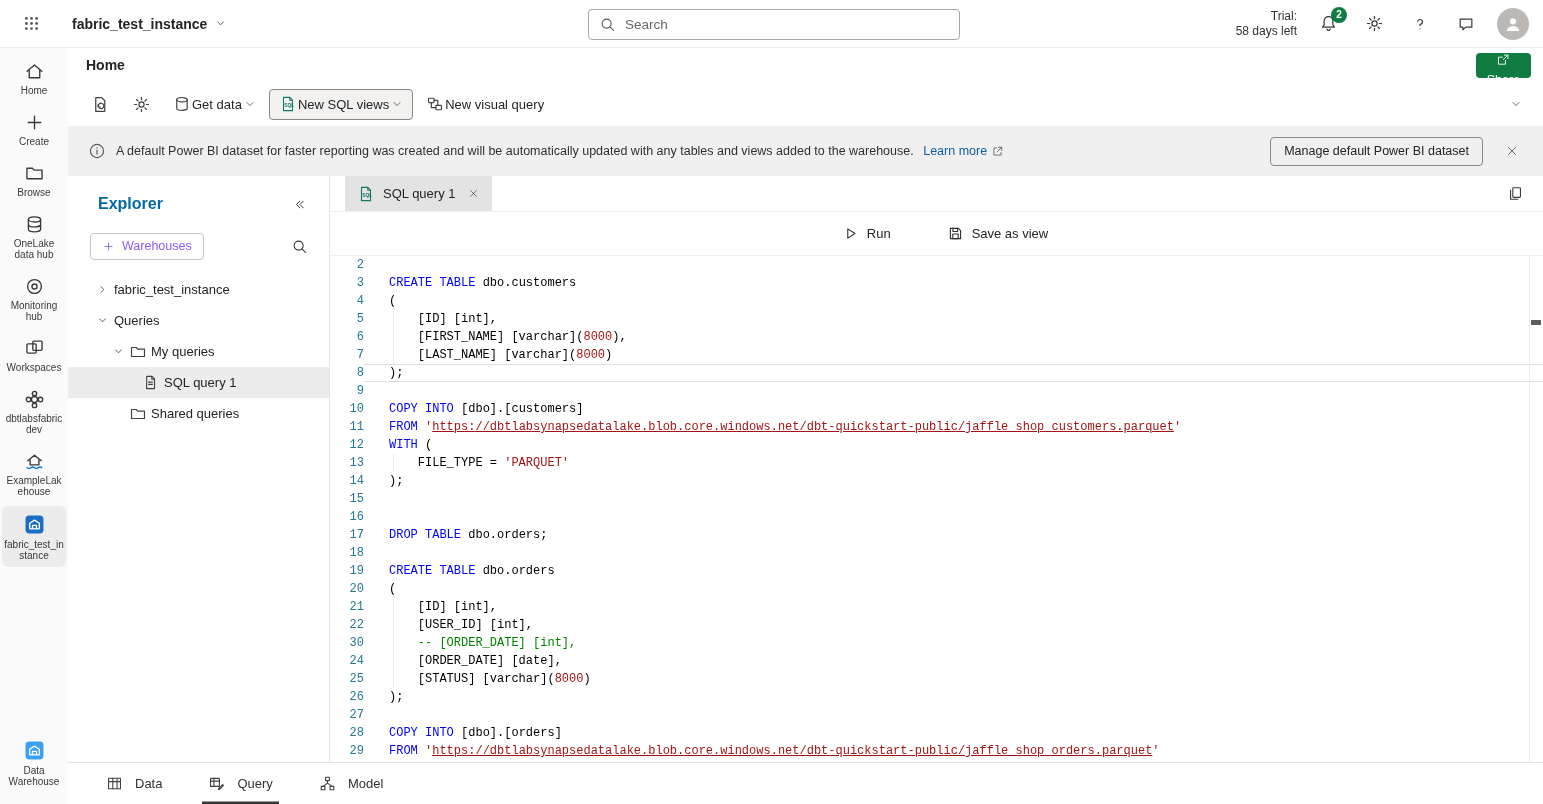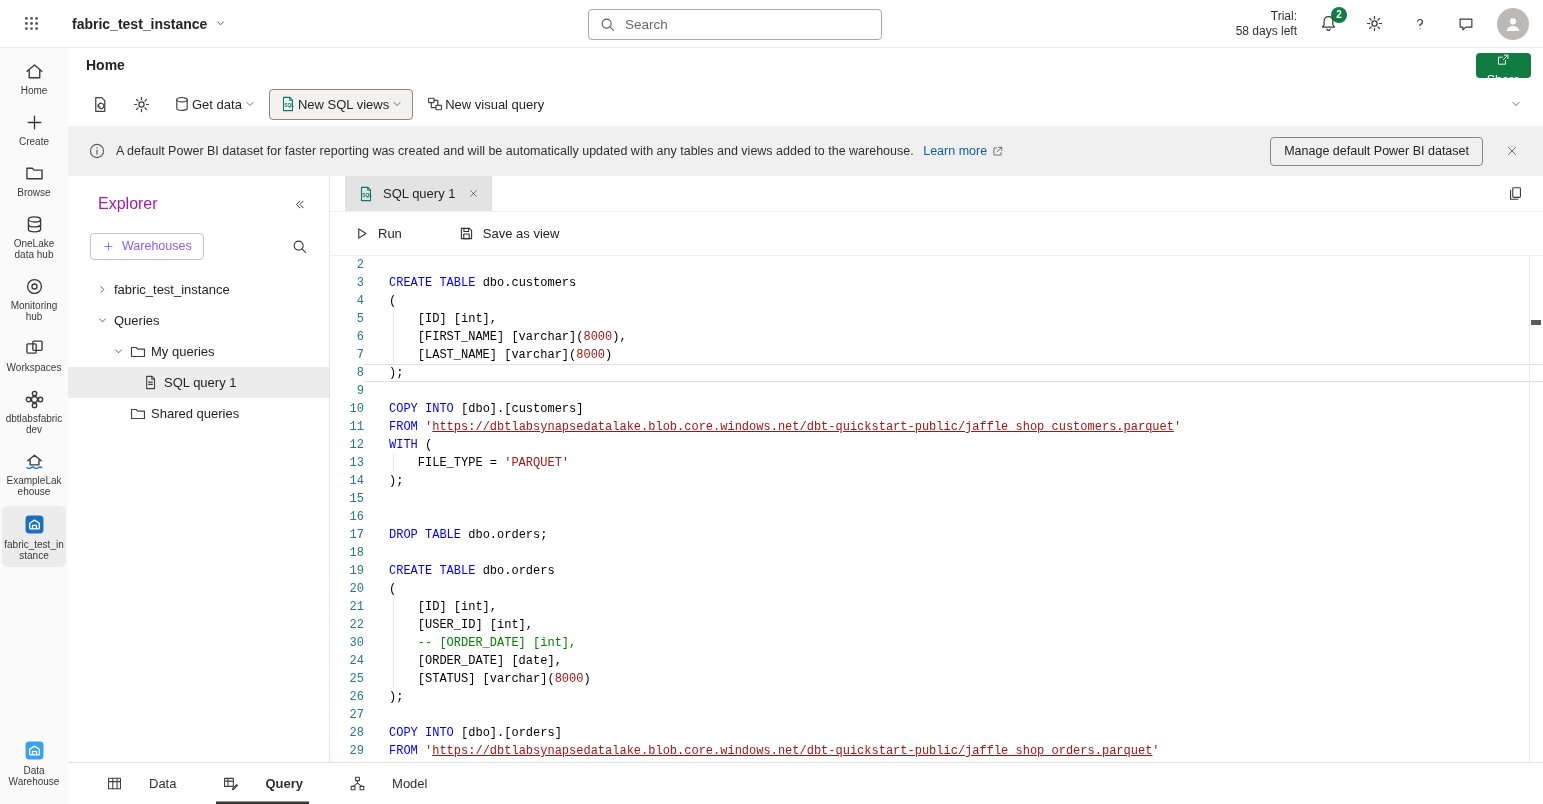--- a/index.html
+++ b/index.html
@@ -10,21 +10,21 @@
     font-family:"Liberation Sans","DejaVu Sans",sans-serif; font-size:13px;
   }
   .icn { display:inline-flex; align-items:center; justify-content:center; flex:none; }
   button { font-family:inherit; cursor:pointer; }
 
   
   .topbar { height:48px; display:flex; align-items:center; padding:0 14px; border-bottom:1px solid #ececec; position:relative; background:#fff; }
   .waffle-btn { width:34px; height:34px; border:none; background:none; color:#5f5d5b; display:flex; align-items:center; justify-content:center; }
   .app-title { display:flex; align-items:center; gap:7px; margin-left:24px; font-size:14px; font-weight:600; color:#242424; cursor:pointer; }
   .app-title .icn { color:#424242; }
-  .searchbox { position:absolute; left:588px; top:9px; width:294px; height:31px; border:1px solid #a9a7a5; border-radius:4px; background:#fff; display:flex; align-items:center; gap:7px; padding:0 10px; }
+  .searchbox { position:absolute; left:588px; top:9px; width:372px; height:31px; border:1px solid #a9a7a5; border-radius:4px; background:#fff; display:flex; align-items:center; gap:7px; padding:0 10px; }
   .searchbox .icn { color:#5f5d5b; }
   .searchbox input { flex:1; border:none; outline:none; font-size:13.5px; color:#242424; background:transparent; font-family:inherit; }
   .searchbox input::placeholder { color:#6b6967; }
   .tb-right { margin-left:auto; display:flex; align-items:center; gap:16px; }
   .trial { text-align:right; font-size:12px; color:#323130; line-height:15px; }
   .tb-iconbtn { position:relative; width:30px; height:30px; border:none; background:none; color:#3b3a39; display:flex; align-items:center; justify-content:center; }
   .badge { position:absolute; top:-2px; right:-4px; min-width:16px; height:16px; padding:0 3px; border-radius:9px; background:var(--accent,#107c41); color:#fff; font-size:10px; font-weight:700; display:flex; align-items:center; justify-content:center; }
   .avatar { width:32px; height:32px; border-radius:50%; background:#bbb8b5; border:none; display:flex; align-items:center; justify-content:center; overflow:hidden; }
 
   
@@ -57,41 +57,41 @@
   .banner-text { white-space:nowrap; overflow:hidden; text-overflow:ellipsis; }
   .banner-link { color:var(--link,#115ea3); text-decoration:none; display:inline-flex; align-items:center; gap:4px; margin-left:6px; white-space:nowrap; }
   .manage-btn { margin-left:auto; height:29px; border:1px solid #8a8886; border-radius:4px; background:transparent; font-size:12.5px; color:#242424; padding:0 13px; white-space:nowrap; }
   .banner-close { width:30px; height:30px; border:none; background:none; color:#3b3a39; display:flex; align-items:center; justify-content:center; margin-left:4px; }
 
   .content { flex:1; min-height:0; display:flex; }
 
   
   .explorer { width:262px; flex:none; border-right:1px solid #e3e3e3; display:flex; flex-direction:column; padding-top:14px; background:#fff; }
   .exp-header { display:flex; align-items:center; padding:0 16px 0 30px; }
-  .exp-title { flex:1; font-size:16px; font-weight:400; color:#a21caf; }
+  .exp-title { flex:1; font-size:16px; font-weight:700; color:#0369a1; }
   .ghost-btn { border:none; background:none; color:#3b3a39; width:28px; height:28px; display:flex; align-items:center; justify-content:center; }
   .exp-actions { display:flex; align-items:center; padding:14px 16px 10px 22px; }
   .warehouses-btn { height:27px; border:1px solid #c8c6c4; border-radius:4px; background:#fff; display:flex; align-items:center; gap:7px; font-size:12.5px; color:#8b5cf6; padding:0 11px; }
   .exp-search { margin-left:auto; }
   .tree { flex:1; overflow:hidden; padding-top:4px; }
   .tree-row { height:31px; display:flex; align-items:center; cursor:pointer; font-size:13px; color:#242424; }
   .tree-row.selected { background:#ececec; }
   .tree-chev { width:17px; color:#424242; display:inline-flex; }
   .tree-sp { width:17px; flex:none; display:inline-block; }
   .tree-icn { width:21px; color:#424242; display:inline-flex; }
   .tree-label { margin-left:3px; white-space:nowrap; }
 
   
   .editor-area { flex:1; min-width:0; display:flex; flex-direction:column; background:#fff; }
   .tabstrip { height:36px; flex:none; display:flex; align-items:center; padding-left:15px; border-bottom:1px solid #f2f2f2; }
   .query-tab { height:35px; background:#e3e3e3; display:flex; align-items:center; gap:8px; padding:0 8px 0 12px; font-size:13px; color:#242424; cursor:pointer; }
   .tab-close { width:20px; height:20px; border:none; background:none; color:#424242; display:flex; align-items:center; justify-content:center; border-radius:3px; }
   .copy-btn { margin-left:auto; margin-right:13px; width:30px; height:30px; border:none; background:none; color:#3b3a39; display:flex; align-items:center; justify-content:center; }
 
-  .runbar { height:44px; flex:none; display:flex; align-items:center; gap:44px; padding-left:17px; border-bottom:1px solid #f0f0f0; }
+  .runbar { height:44px; flex:none; display:flex; align-items:center; gap:44px; padding-left:17px; border-bottom:1px solid #f0f0f0;justify-content:center; }
   .run-btn { display:flex; align-items:center; gap:8px; border:none; background:none; font-size:13px; color:#242424; }
   .run-btn .icn { color:#323130; }
 
   
   .editor { flex:1; position:relative; overflow:hidden; padding-top:0;
     font-family:"Liberation Mono","DejaVu Sans Mono",monospace; font-size:12px; }
   .code-line { display:flex; height:18px; line-height:18px; white-space:pre; position:relative; }
   .ln { width:34px; flex:none; text-align:right; color:var(--line-number,#237893); }
   .ct { flex:1; padding-left:25px; color:#000; }
   .code-line.current .ct { box-shadow:inset 0 1px 0 #dfdfdf, inset 0 -1px 0 #dfdfdf; }
@@ -100,23 +100,23 @@
   .tok-pl { color:#000000; }
   .tok-str { color:var(--string,#a31515); }
   .tok-num { color:var(--number,#a31515); }
   .tok-cm { color:var(--comment,#008000); }
   .tok-url { color:var(--string,#a31515); text-decoration:underline; }
   .scrollbar-track { position:absolute; top:0; right:0; width:14px; bottom:0; border-left:1px solid #ececec; }
   .overview-mark { position:absolute; right:2px; top:64px; width:10px; height:5px; background:#5c5c5c; }
 
   
   .bottombar { height:42px; flex:none; border-top:1px solid #e3e3e3; display:flex; align-items:center; gap:34px; padding-left:32px; background:#fff; }
-  .bb-tab { height:100%; display:flex; align-items:center; gap:26px; border:none; background:none; font-size:13px; color:#323130; }
+  .bb-tab { height:100%; display:flex; align-items:center; gap:12px; border:none; background:none; font-size:13px; color:#323130; }
   .bb-tab .icn { color:#424242; }
-  .bb-tab.active { font-weight:700; box-shadow:inset 0 -2.5px 0 #383736; }
+  .bb-tab.active { font-weight:400; box-shadow:inset 0 -2.5px 0 #383736; }
 </style>
 </head>
 <body>
 
 <div class="app">
 
   <header class="topbar">
     <button class="waffle-btn">
       <span class="icn">
           <svg width="17" height="17" viewBox="0 0 20 20" fill="currentColor">

